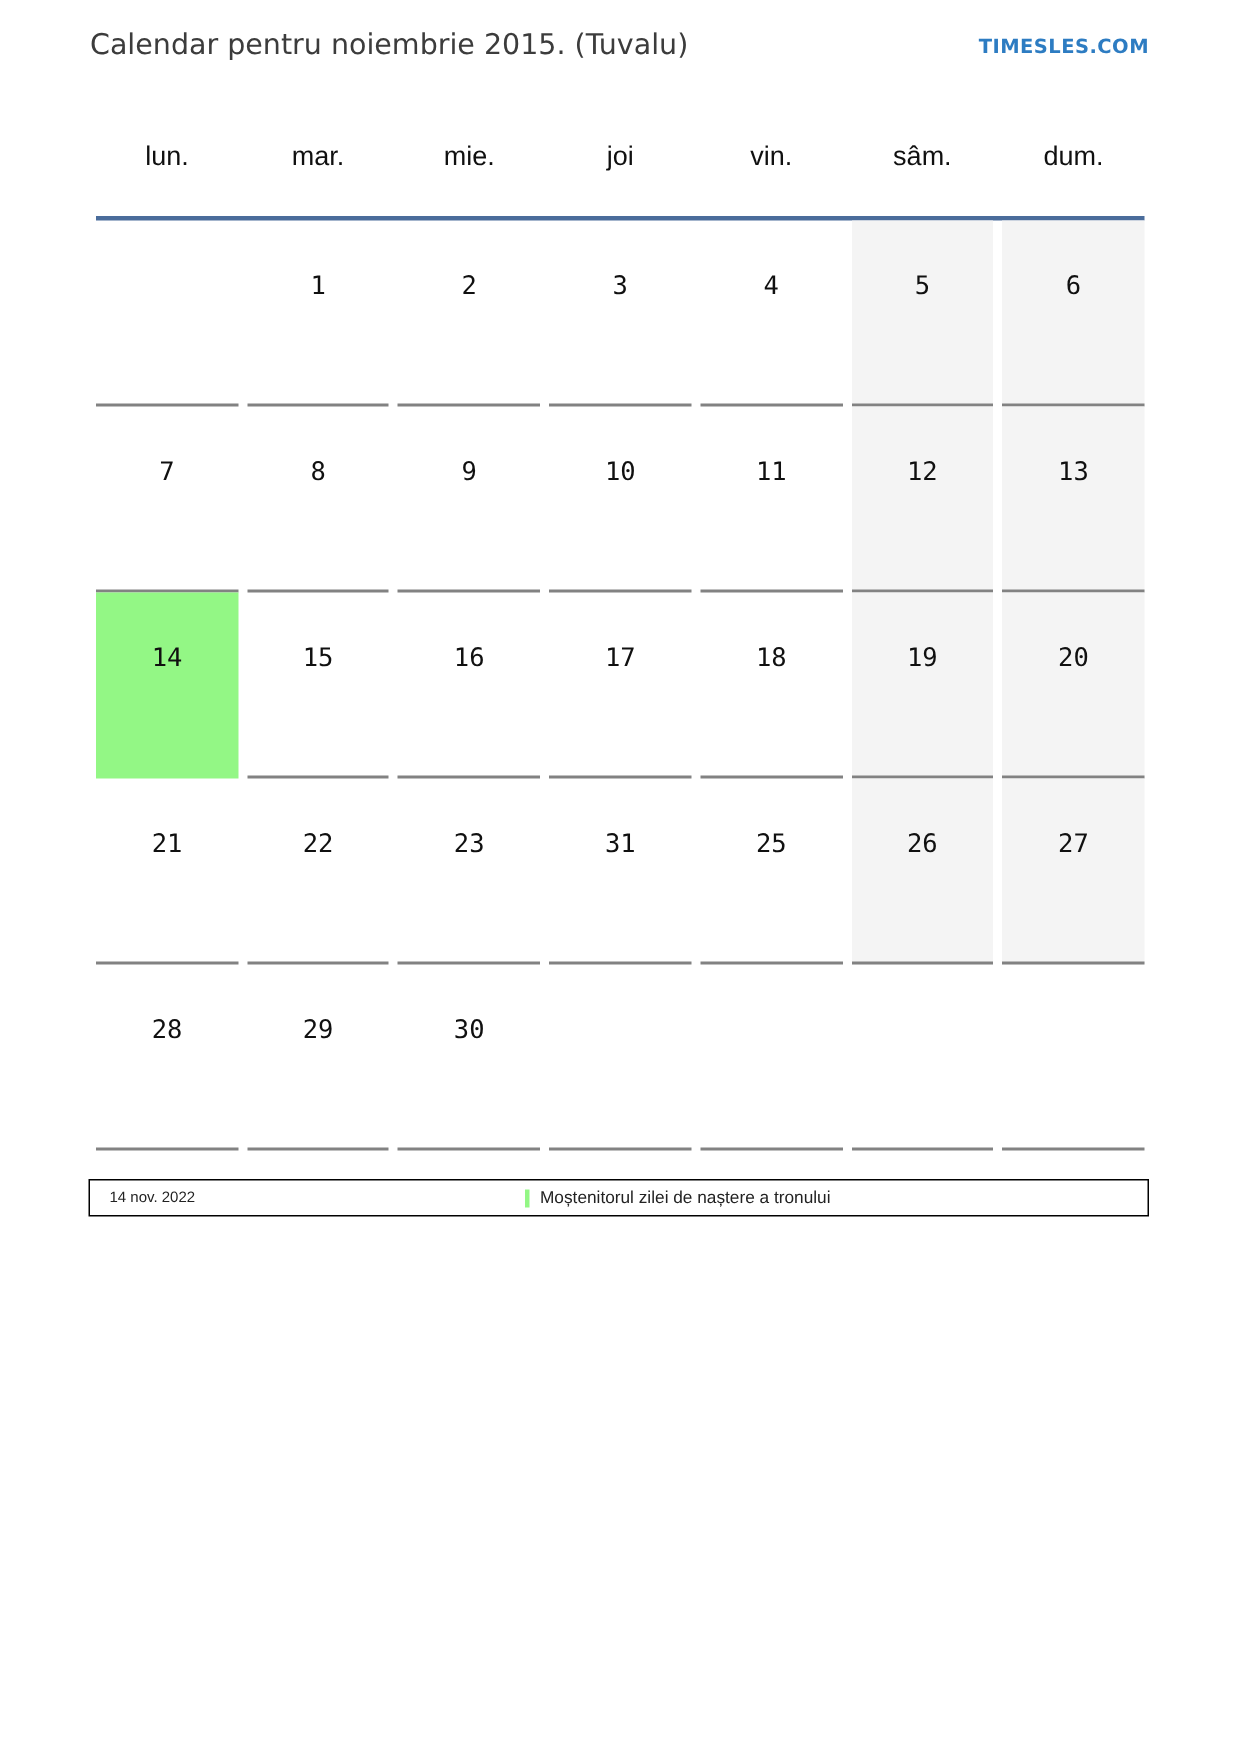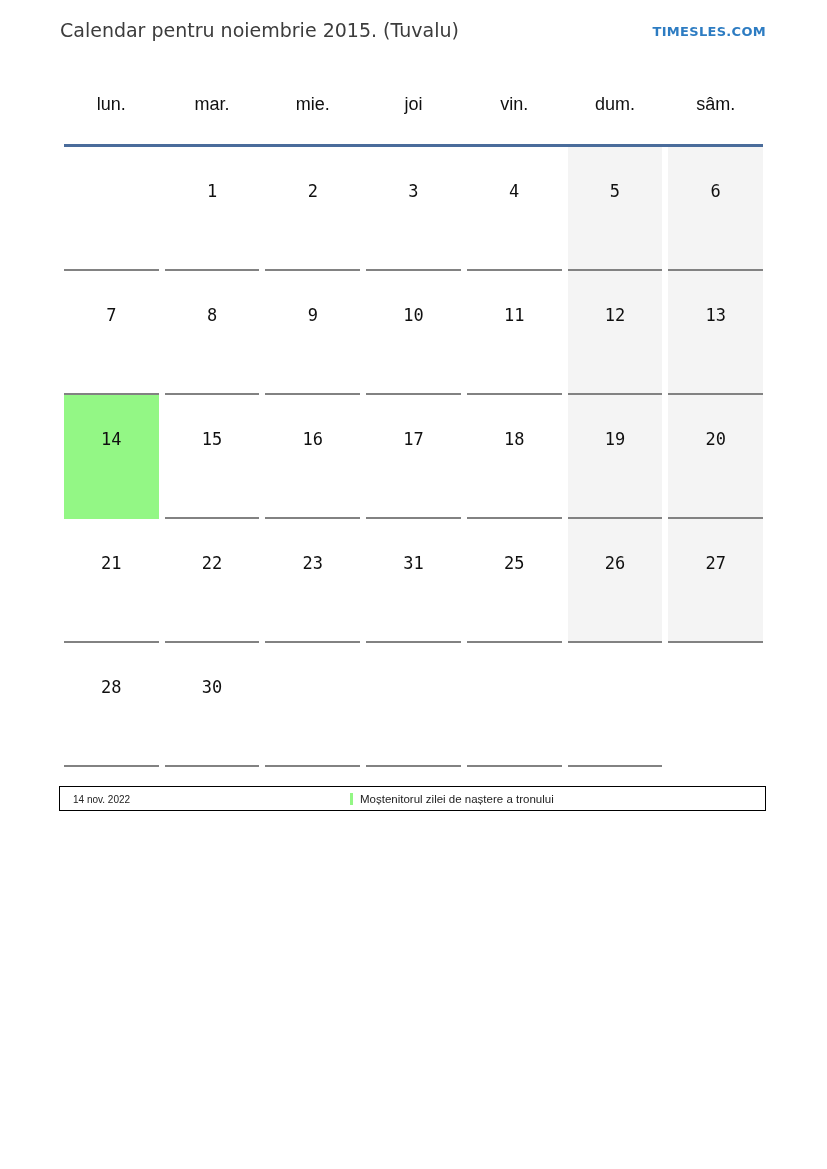--- a/index.html
+++ b/index.html
@@ -129,22 +129,22 @@
 
 <div class="page-title">Calendar pentru noiembrie 2015. (Tuvalu)</div>
 <a class="site-link">TIMESLES.COM</a>
 
 <div class="weekday-row">
   <div class="weekday">lun.</div>
   <div class="weekday">mar.</div>
   <div class="weekday">mie.</div>
   <div class="weekday">joi</div>
   <div class="weekday">vin.</div>
+  <div class="weekday">sâm.</div>
   <div class="weekday">dum.</div>
-  <div class="weekday">sâm.</div>
 </div>
 
 <div class="day-grid">
 
   <div class="cell"></div>
   <div class="cell">1</div>
   <div class="cell">2</div>
   <div class="cell">3</div>
   <div class="cell">4</div>
   <div class="cell weekend">5</div>
@@ -168,20 +168,21 @@
 
   <div class="cell">21</div>
   <div class="cell">22</div>
   <div class="cell">23</div>
   <div class="cell">31</div>
   <div class="cell">25</div>
   <div class="cell weekend">26</div>
   <div class="cell weekend">27</div>
 
   <div class="cell">28</div>
+  <div class="cell">29</div>
   <div class="cell">30</div>
   <div class="cell"></div>
   <div class="cell"></div>
   <div class="cell"></div>
   <div class="cell"></div>
 </div>
 
 <div class="legend">
   <div class="legend-date">14 nov. 2022</div>
   <div class="legend-event">

